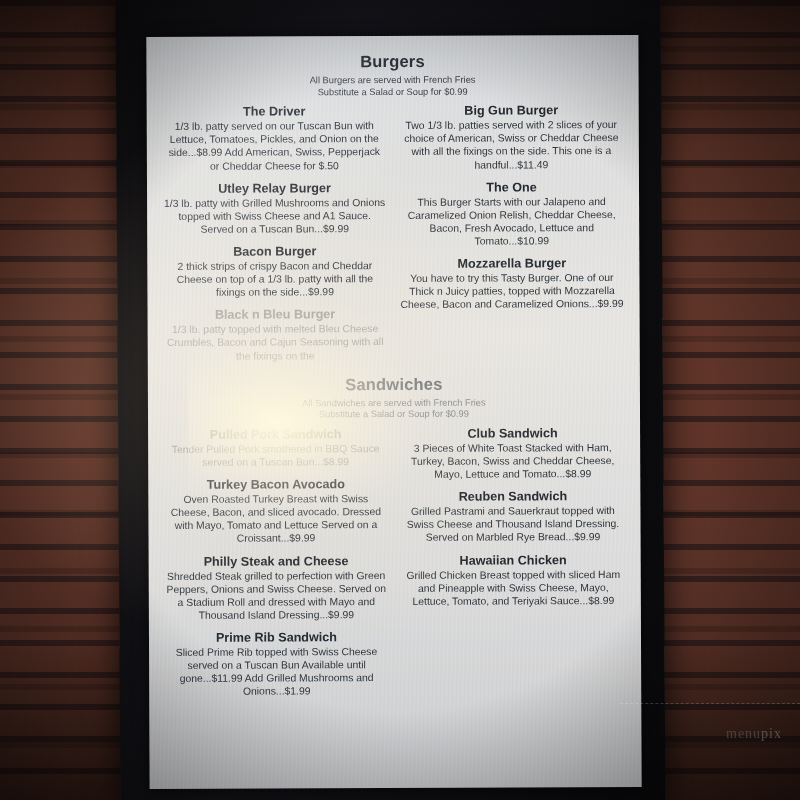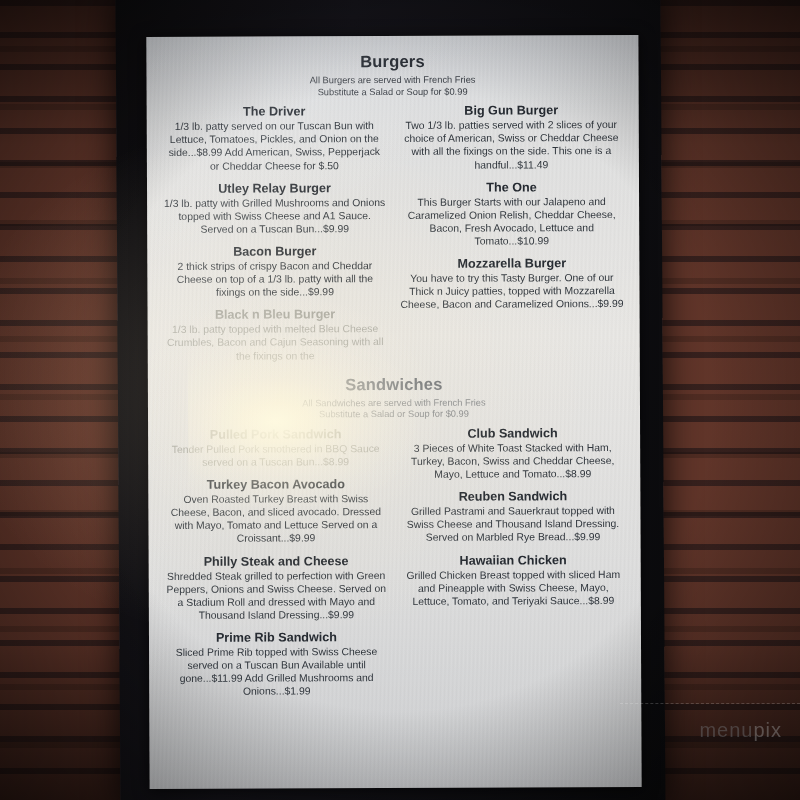--- a/index.html
+++ b/index.html
@@ -163,24 +163,24 @@
 
   .sandwich-head { margin-top: 4px; }
   .sandwich-head h1.section-title { color: rgba(70,76,84,0.72); }
   .sandwich-head .section-note { color: rgba(80,86,92,0.62); }
 
   
   .watermark {
     position:absolute;
     right: 18px; bottom: 58px;
     z-index: 8;
-    font-size: 20px;
+    font-size: 14px;
     letter-spacing: 1px;
     color: rgba(120,125,130,0.40);
-    font-family: Liberation Sans, sans-serif;
+    font-family: Liberation Serif, serif;
     white-space: nowrap;
   }
   .watermark .px { color: rgba(150,150,150,0.45); }
 
   
   .cropline {
     position:absolute; right: 0; bottom: 96px; width: 180px; height:0;
     border-top: 1px dashed rgba(255,255,255,0.18);
     z-index: 9;
   }

